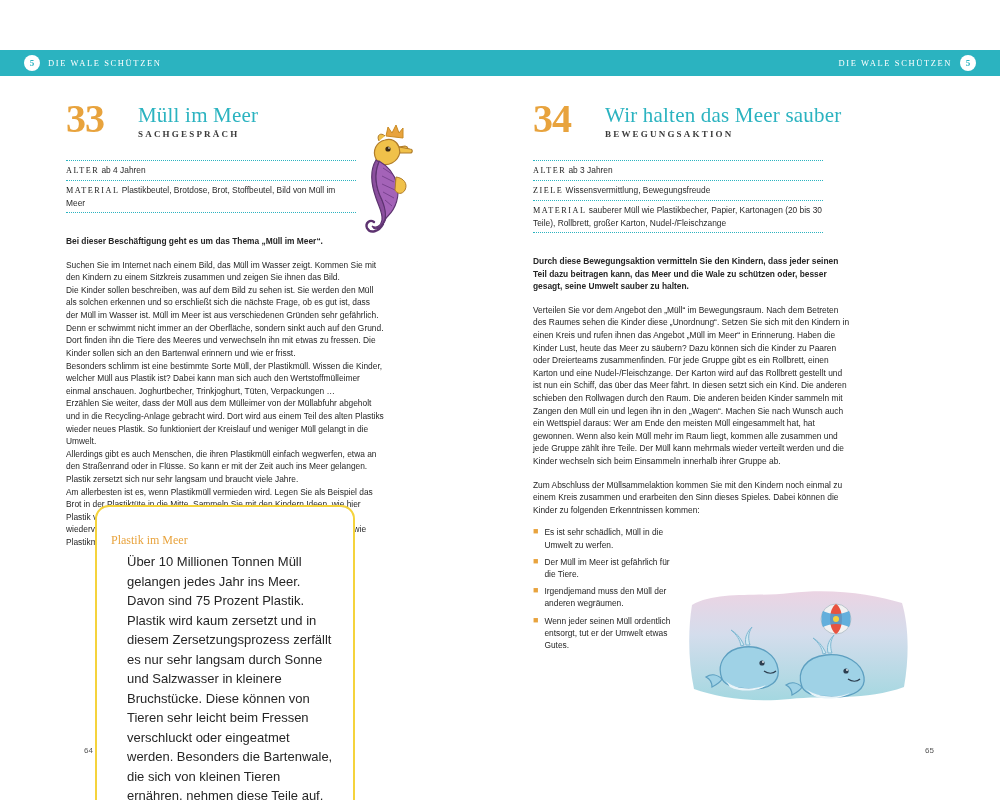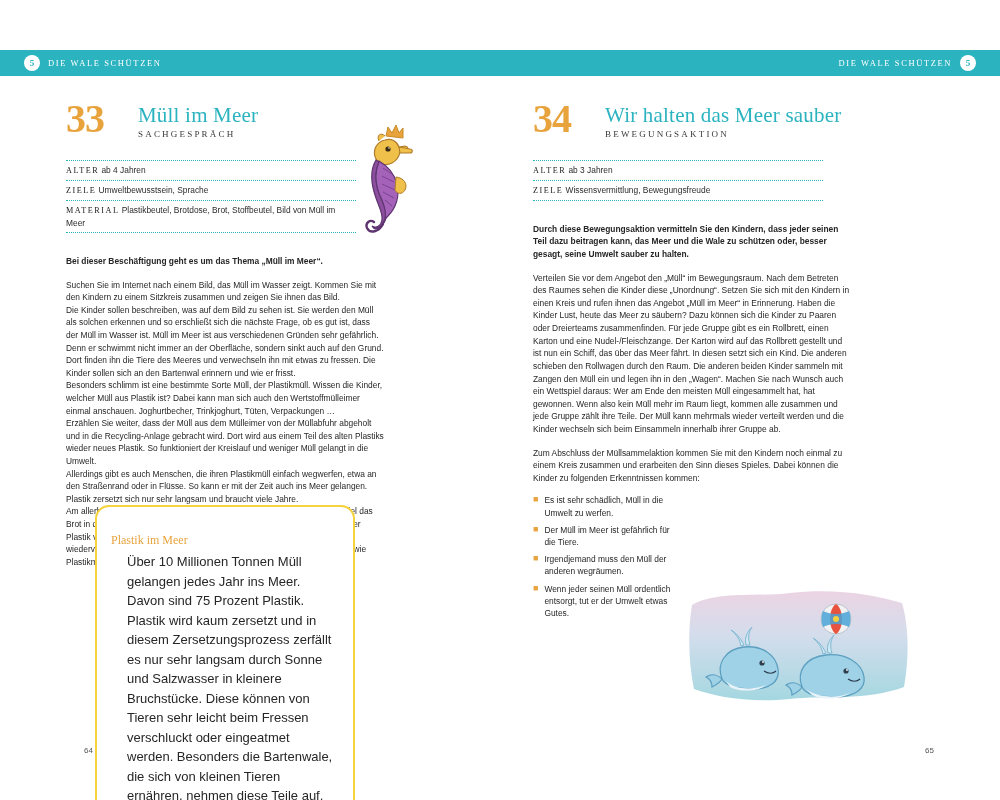--- a/index.html
+++ b/index.html
@@ -85,20 +85,21 @@
     color: #2bb3c0;
     line-height: 1.05;
     letter-spacing: 0.2px;
   }
   .act-sub {
     font-family: "Liberation Serif", serif;
     font-size: 9px;
     letter-spacing: 2.2px;
     color: #3a3a3a;
     margin-top: 3px;
+    font-weight: bold;
   }
 
   
   .meta {
     margin-top: 21px;
     width: 290px;
   }
   .meta-row {
     border-top: 1px dotted #2bb3c0;
     padding: 3px 0 3px 0;
@@ -222,24 +223,20 @@
       <div class="act-sub">SACHGESPRÄCH</div>
     </div>
   </div>
 
   <div class="meta">
     <div class="meta-row">
       <span class="meta-label">ALTER</span>
       <span>ab 4 Jahren</span>
     </div>
     <div class="meta-row">
-      <span class="meta-label">ZIELE</span>
-      <span>Umweltbewusstsein, Sprache</span>
-    </div>
-    <div class="meta-row">
       <span class="meta-label">MATERIAL</span>
       <span>Plastikbeutel, Brotdose, Brot, Stoffbeutel, Bild von Müll im Meer</span>
     </div>
   </div>
 
   <div class="lead">Bei dieser Beschäftigung geht es um das Thema „Müll im Meer“.</div>
 
   <div class="body-p">Suchen Sie im Internet nach einem Bild, das Müll im Wasser zeigt. Kommen Sie mit den Kindern zu einem Sitzkreis zusammen und zeigen Sie ihnen das Bild.</div>
   <div class="body-p tight">Die Kinder sollen beschreiben, was auf dem Bild zu sehen ist. Sie werden den Müll als solchen erkennen und so erschließt sich die nächste Frage, ob es gut ist, dass der Müll im Wasser ist. Müll im Meer ist aus verschiedenen Gründen sehr gefährlich. Denn er schwimmt nicht immer an der Oberfläche, sondern sinkt auch auf den Grund. Dort finden ihn die Tiere des Meeres und verwechseln ihn mit etwas zu fressen. Die Kinder sollen sich an den Bartenwal erinnern und wie er frisst.</div>
   <div class="body-p tight">Besonders schlimm ist eine bestimmte Sorte Müll, der Plastikmüll. Wissen die Kinder, welcher Müll aus Plastik ist? Dabei kann man sich auch den Wertstoffmülleimer einmal anschauen. Joghurtbecher, Trinkjoghurt, Tüten, Verpackungen …</div>
@@ -291,20 +288,24 @@
   </div>
 
   <div class="meta">
     <div class="meta-row">
       <span class="meta-label">ALTER</span>
       <span>ab 3 Jahren</span>
     </div>
     <div class="meta-row">
       <span class="meta-label">ZIELE</span>
       <span>Wissensvermittlung, Bewegungsfreude</span>
+    </div>
+    <div class="meta-row">
+      <span class="meta-label">MATERIAL</span>
+      <span>sauberer Müll wie Plastikbecher, Papier, Kartonagen (20 bis 30 Teile), Rollbrett, großer Karton, Nudel-/Fleischzange</span>
     </div>
   </div>
 
   <div class="lead">Durch diese Bewegungsaktion vermitteln Sie den Kindern, dass jeder seinen Teil dazu beitragen kann, das Meer und die Wale zu schützen oder, besser gesagt, seine Umwelt sauber zu halten.</div>
 
   <div class="body-p">Verteilen Sie vor dem Angebot den „Müll“ im Bewegungsraum. Nach dem Betreten des Raumes sehen die Kinder diese „Unordnung“. Setzen Sie sich mit den Kindern in einen Kreis und rufen ihnen das Angebot „Müll im Meer“ in Erinnerung. Haben die Kinder Lust, heute das Meer zu säubern? Dazu können sich die Kinder zu Paaren oder Dreierteams zusammenfinden. Für jede Gruppe gibt es ein Rollbrett, einen Karton und eine Nudel-/Fleischzange. Der Karton wird auf das Rollbrett gestellt und ist nun ein Schiff, das über das Meer fährt. In diesen setzt sich ein Kind. Die anderen schieben den Rollwagen durch den Raum. Die anderen beiden Kinder sammeln mit Zangen den Müll ein und legen ihn in den „Wagen“. Machen Sie nach Wunsch auch ein Wettspiel daraus: Wer am Ende den meisten Müll eingesammelt hat, hat gewonnen. Wenn also kein Müll mehr im Raum liegt, kommen alle zusammen und jede Gruppe zählt ihre Teile. Der Müll kann mehrmals wieder verteilt werden und die Kinder wechseln sich beim Einsammeln innerhalb ihrer Gruppe ab.</div>
   <div class="body-p">Zum Abschluss der Müllsammelaktion kommen Sie mit den Kindern noch einmal zu einem Kreis zusammen und erarbeiten den Sinn dieses Spieles. Dabei können die Kinder zu folgenden Erkenntnissen kommen:</div>
 
   <div class="bullets">
     <div class="bullet-item">

